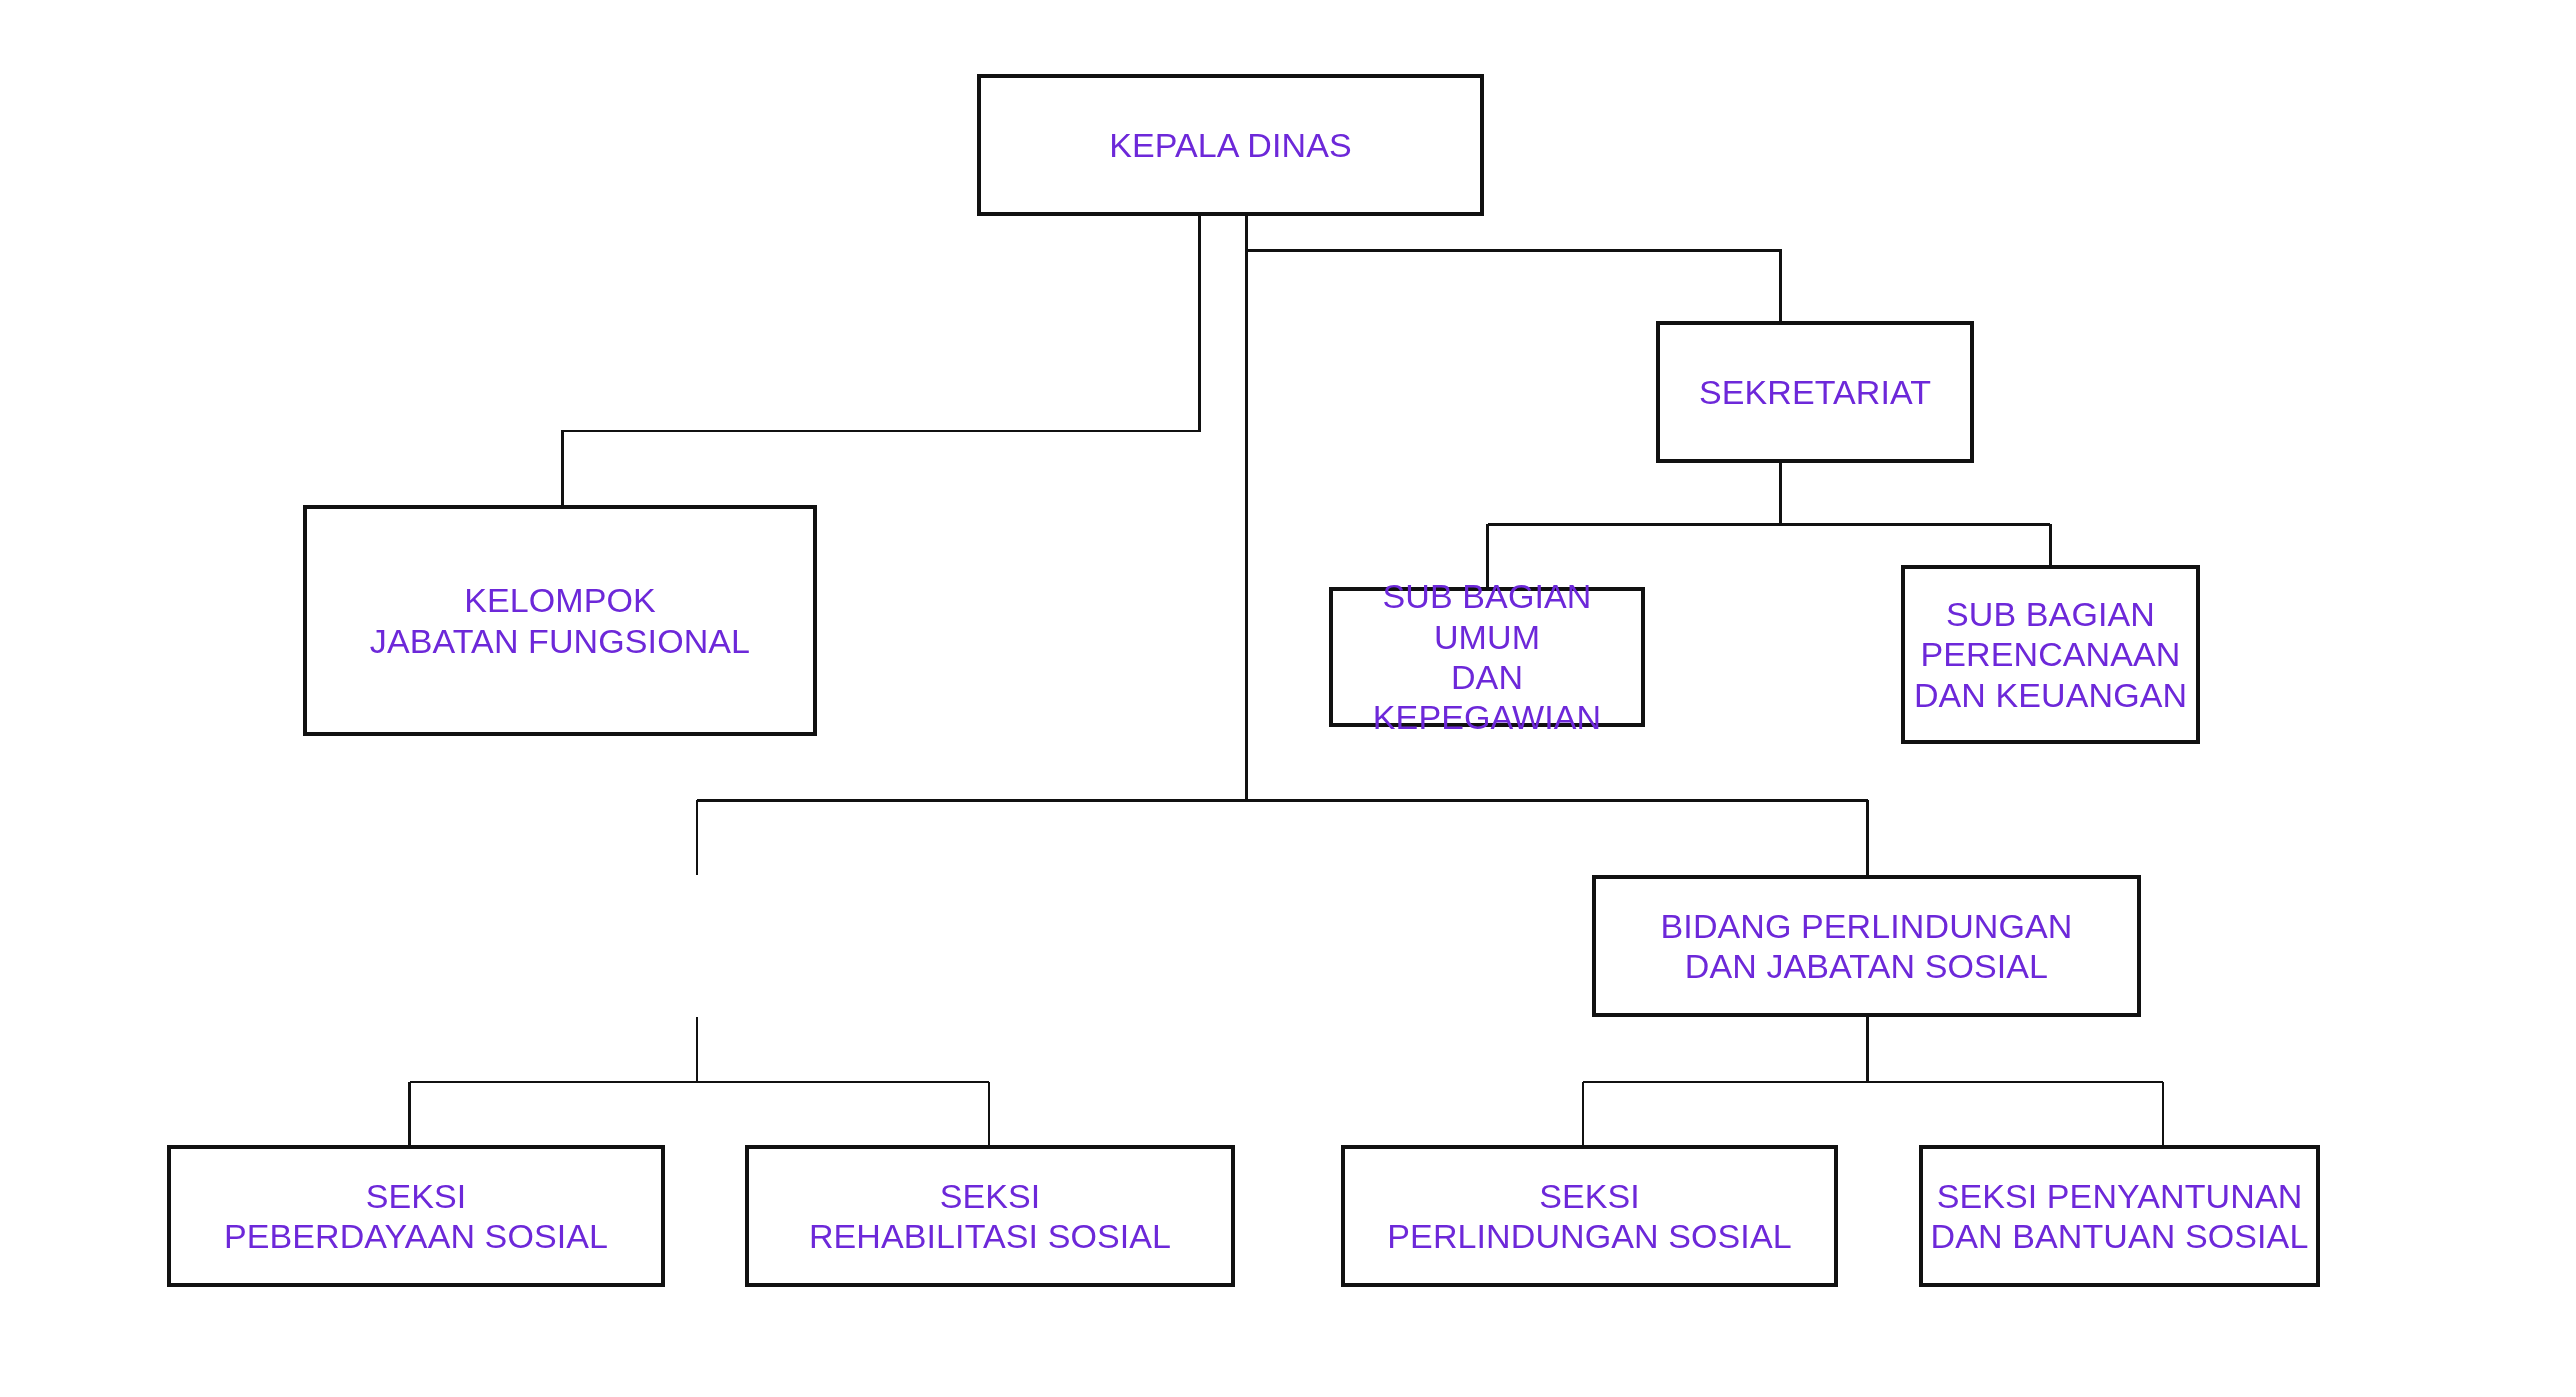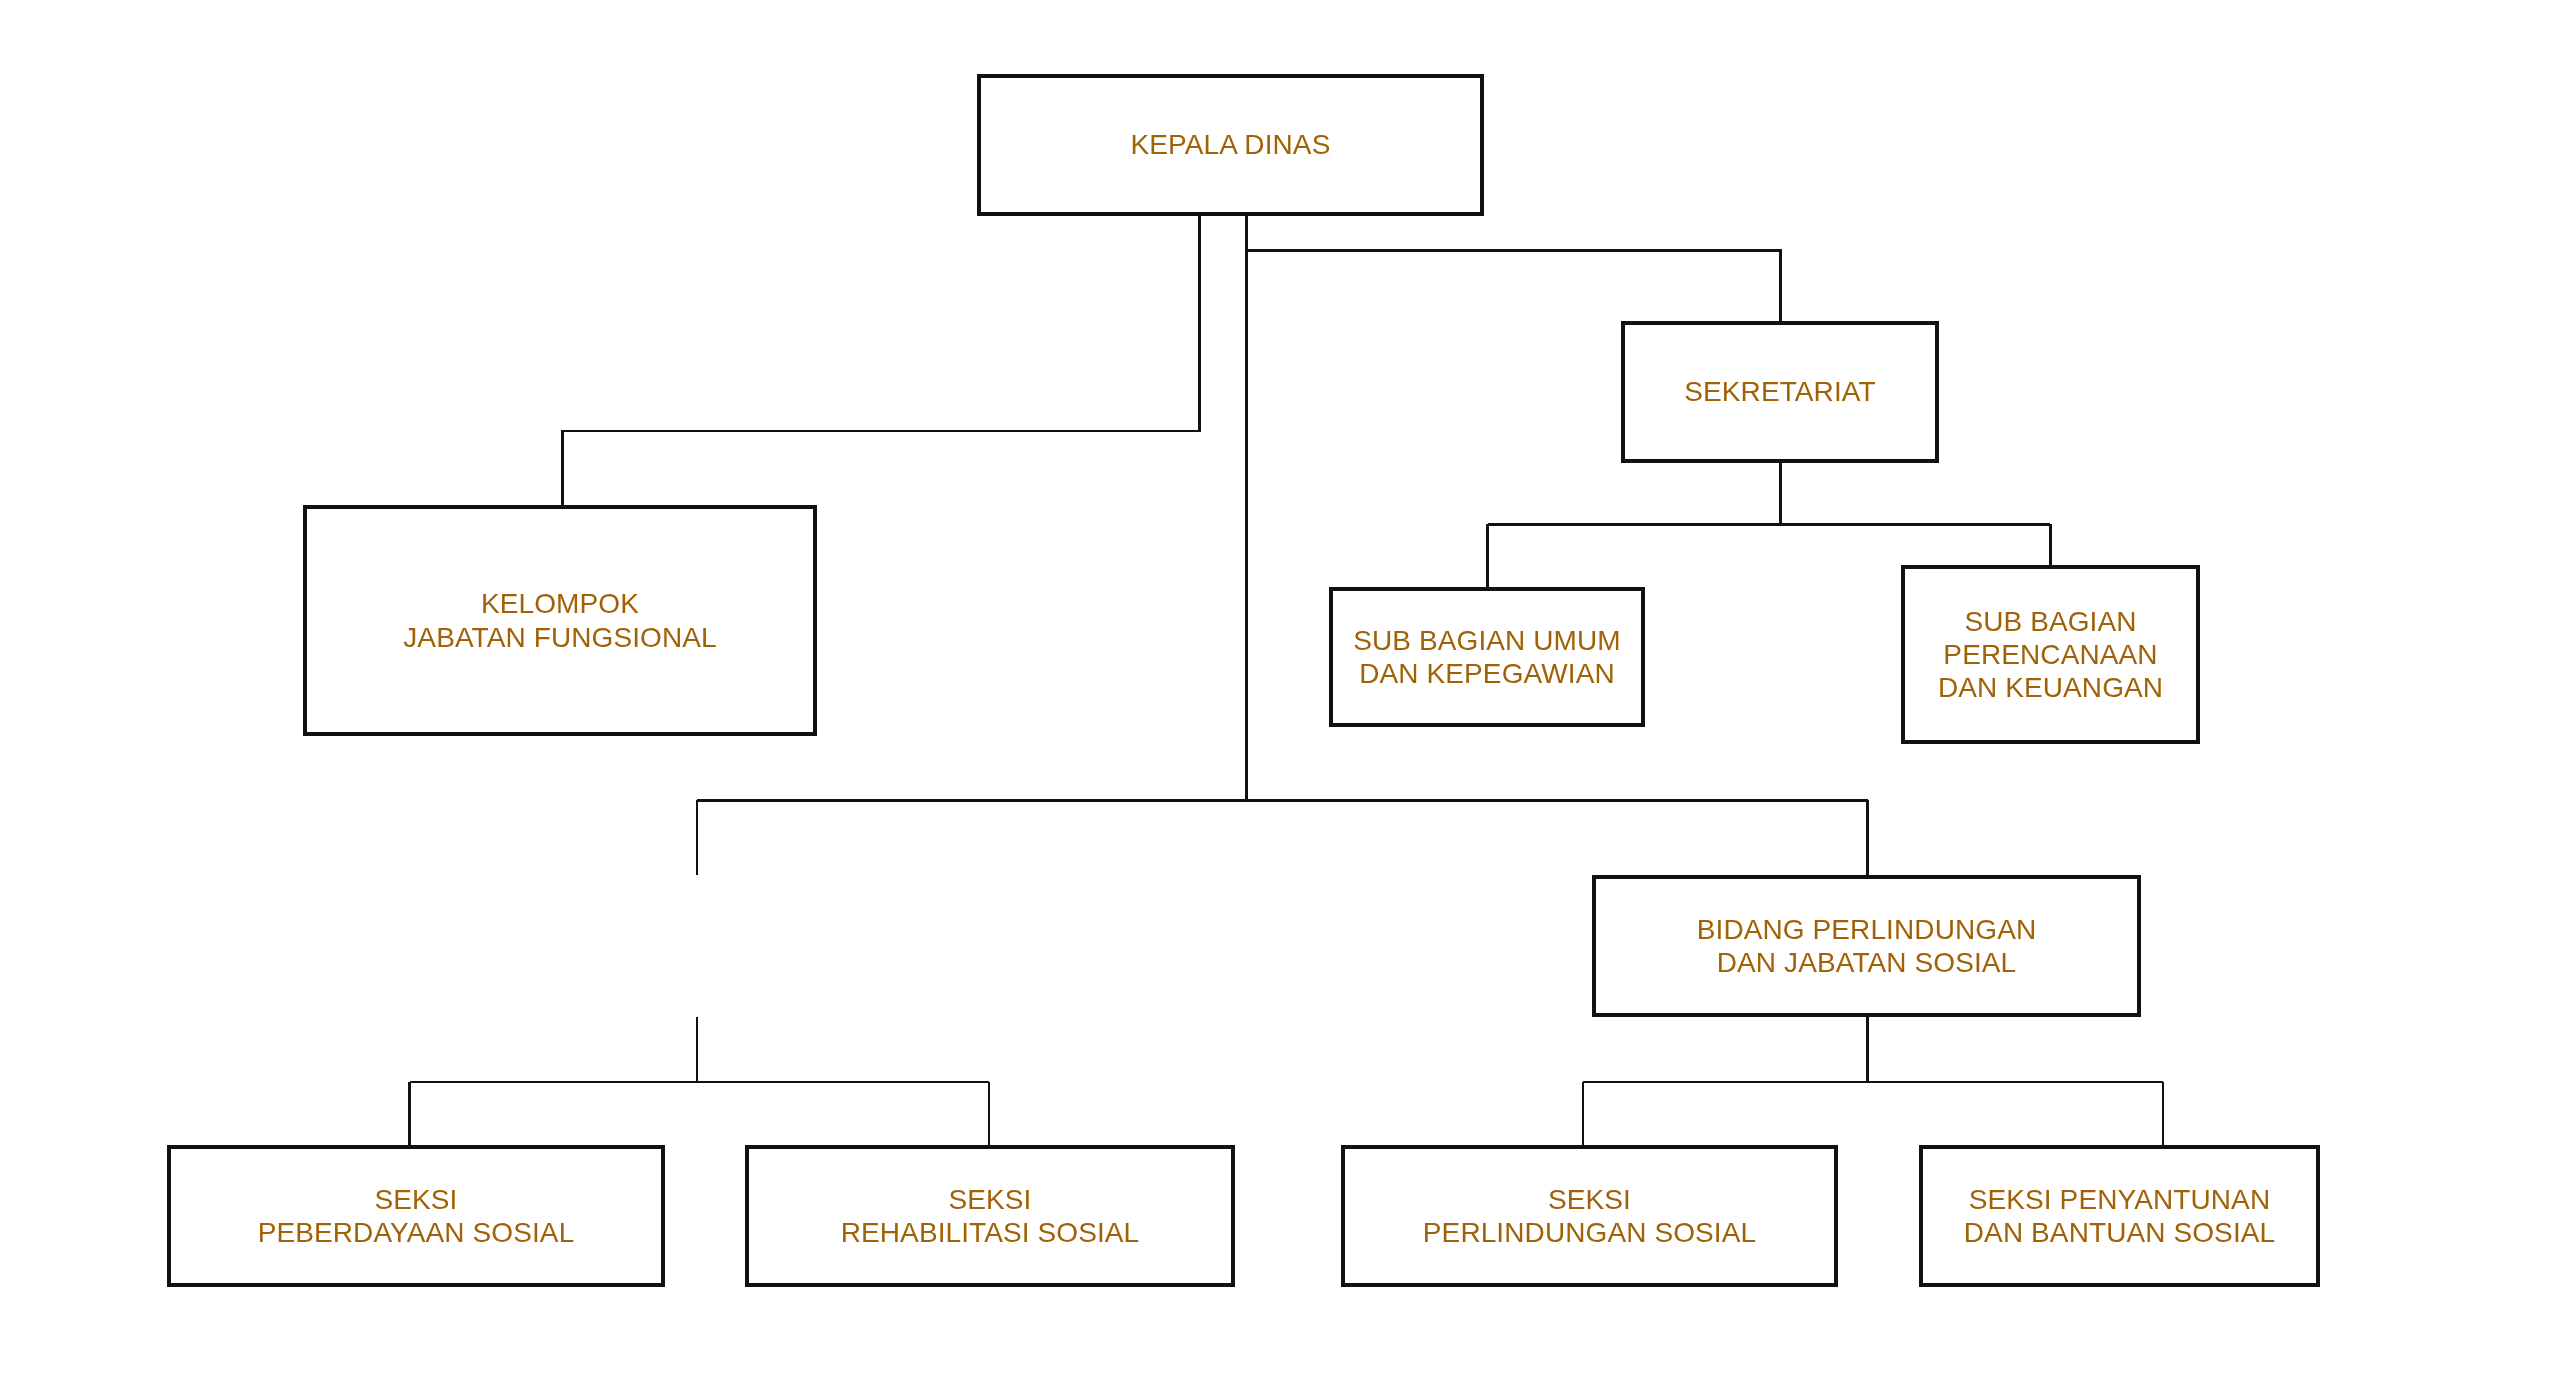--- a/index.html
+++ b/index.html
@@ -31,23 +31,23 @@
     box-sizing: border-box;
     background: #ffffff;
     border: 4px solid #111111;
     display: flex;
     align-items: center;
     justify-content: center;
     text-align: center;
   }
   .org-box-label {
     display: block;
-    color: #a16207;
+    color: #6d28d9;
     font-family: "Liberation Sans", sans-serif;
-    font-size: 28px;
+    font-size: 34px;
     line-height: 1.19;
     letter-spacing: 0.1px;
     white-space: pre-line;
     text-align: center;
   }
   .connector {
     stroke: #111111;
     fill: none;
     stroke-width: 4;
     shape-rendering: crispEdges;
@@ -83,21 +83,21 @@
     <path class="connector" d="M 2782 1515 L 2782 1612"></path>
     <path class="connector" d="M 2358 1612 L 3222 1612"></path>
     <path class="connector" d="M 2358 1612 L 2358 1705"></path>
     <path class="connector" d="M 3222 1612 L 3222 1705"></path>
   </svg>
 
   <div class="org-box" style="left:977px; top:74px; width:507px; height:142px;">
     <span class="org-box-label">KEPALA DINAS</span>
   </div>
 
-  <div class="org-box" style="left:1621px; top:321px; width:318px; height:142px;">
+  <div class="org-box" style="left:1656px; top:321px; width:318px; height:142px;">
     <span class="org-box-label">SEKRETARIAT</span>
   </div>
 
   <div class="org-box" style="left:303px; top:505px; width:514px; height:231px;">
     <span class="org-box-label">KELOMPOK
 JABATAN FUNGSIONAL</span>
   </div>
 
   <div class="org-box" style="left:1329px; top:587px; width:316px; height:140px;">
     <span class="org-box-label">SUB BAGIAN UMUM

